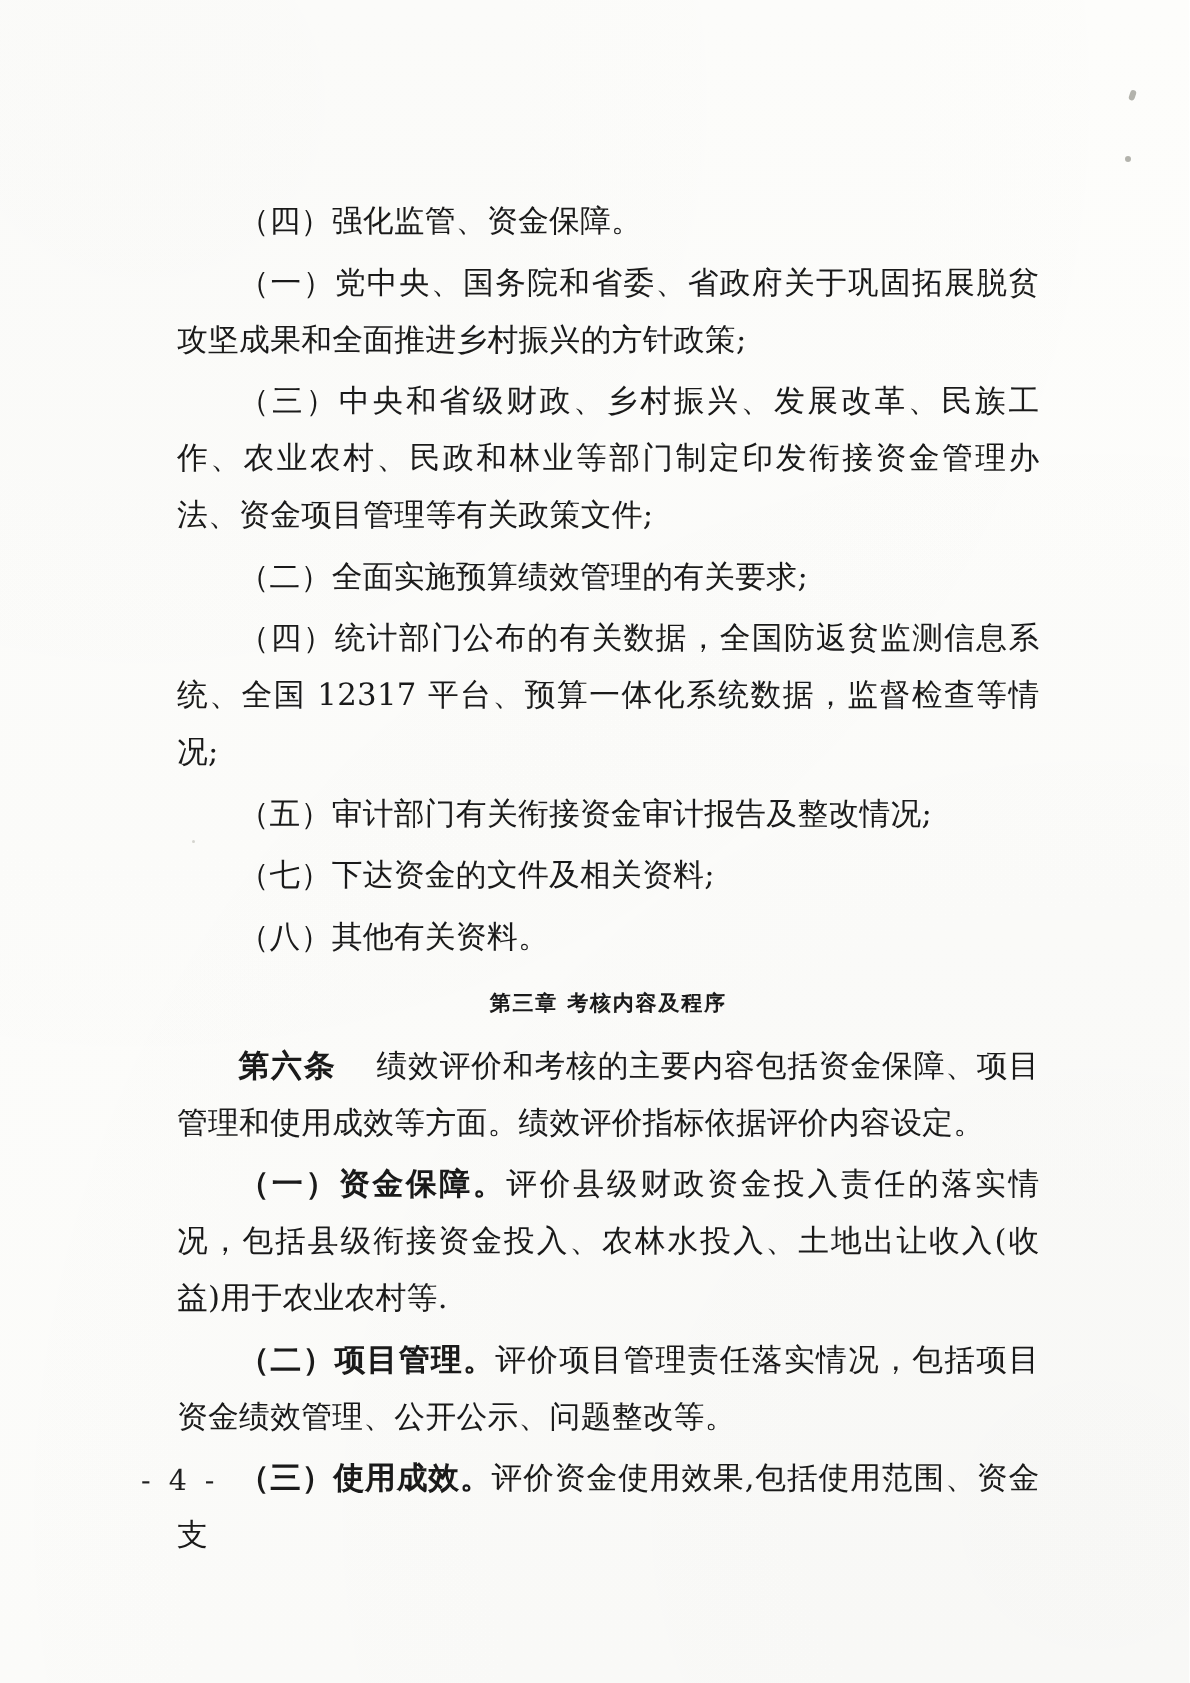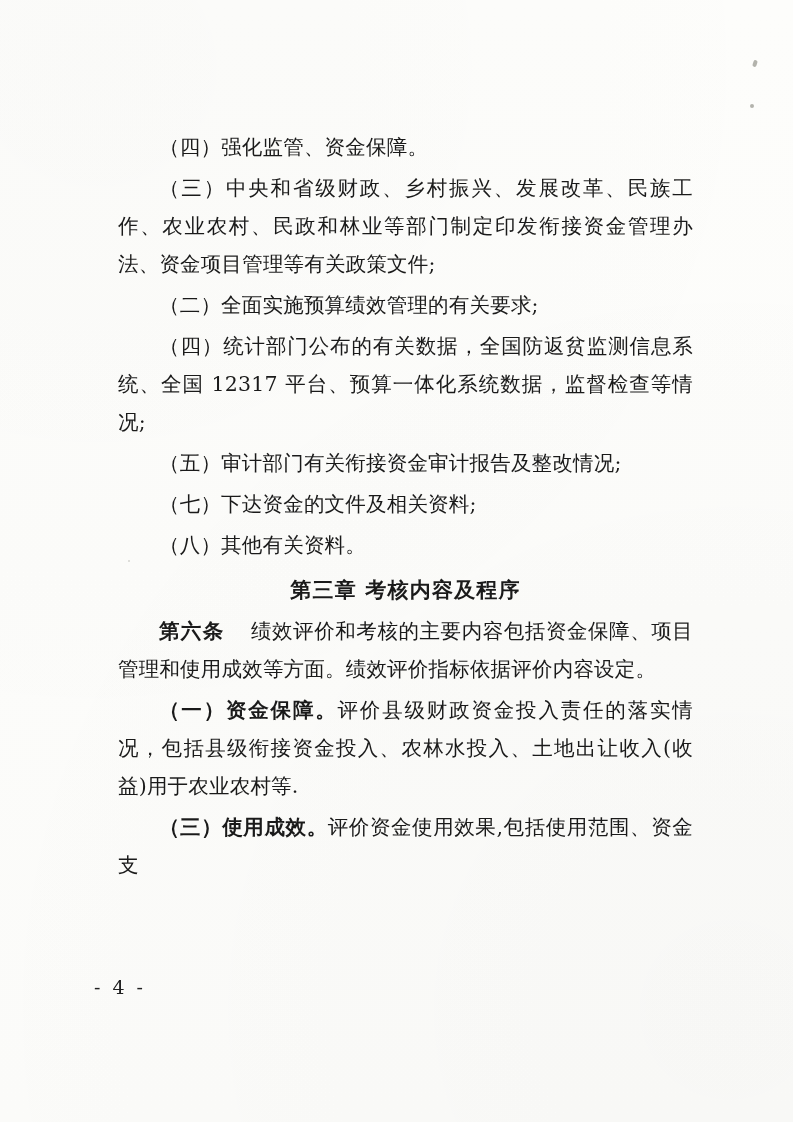--- a/index.html
+++ b/index.html
@@ -53,21 +53,21 @@
     font-weight: bold;
     letter-spacing: 1px;
   }
   .article-head .gap {
     display: inline-block;
     width: 26px;
   }
   .chapter-title {
     text-align: center;
     font-weight: bold;
-    font-size: 21px;
+    font-size: 14px;
     line-height: 40px;
     letter-spacing: 1.2px;
     margin: 6px 0 2px 0;
     text-indent: 0;
   }
   .inline-bold {
     font-weight: bold;
   }
   .page-number {
     position: absolute;
@@ -97,32 +97,34 @@
 
   <div class="speck speck-a"></div>
   <div class="speck speck-b"></div>
   <div class="speck speck-c"></div>
 
   <div class="content">
 
     <p class="indent">（四）强化监管、资金保障。</p>
 
 
+    <p class="indent">（一）党中央、国务院和省委、省政府关于巩固拓展脱贫攻坚成果和全面推进乡村振兴的方针政策;</p>
     <p class="indent">（三）中央和省级财政、乡村振兴、发展改革、民族工作、农业农村、民政和林业等部门制定印发衔接资金管理办法、资金项目管理等有关政策文件;</p>
     <p class="indent">（二）全面实施预算绩效管理的有关要求;</p>
     <p class="indent">（四）统计部门公布的有关数据，全国防返贫监测信息系统、全国 12317 平台、预算一体化系统数据，监督检查等情况;</p>
     <p class="indent">（五）审计部门有关衔接资金审计报告及整改情况;</p>
     <p class="indent">（七）下达资金的文件及相关资料;</p>
     <p class="indent">（八）其他有关资料。</p>
 
     <p class="chapter-title">第三章  考核内容及程序</p>
 
     <p class="article-head"><span class="label">第六条</span><span class="gap"></span><span>绩效评价和考核的主要内容包括资金保障、项目管理和使用成效等方面。绩效评价指标依据评价内容设定。</span></p>
 
     <p class="indent"><span class="inline-bold">（一）资金保障。</span><span>评价县级财政资金投入责任的落实情况，包括县级衔接资金投入、农林水投入、土地出让收入(收益)用于农业农村等.</span></p>
 
+    <p class="indent"><span class="inline-bold">（二）项目管理。</span><span>评价项目管理责任落实情况，包括项目资金绩效管理、公开公示、问题整改等。</span></p>
 
     <p class="indent"><span class="inline-bold">（三）使用成效。</span><span>评价资金使用效果,包括使用范围、资金支</span></p>
 
   </div>
 
   <div class="page-number">- 4 -</div>
 </div>
 
 </body></html>

